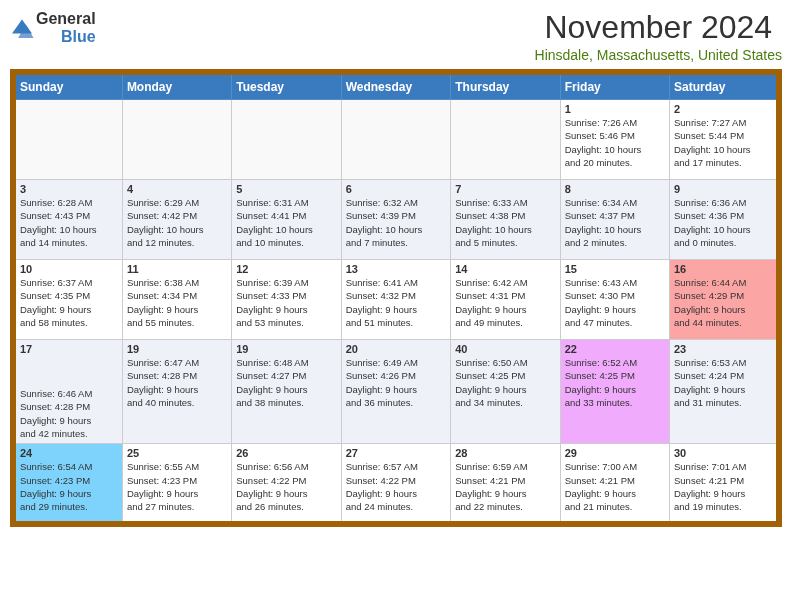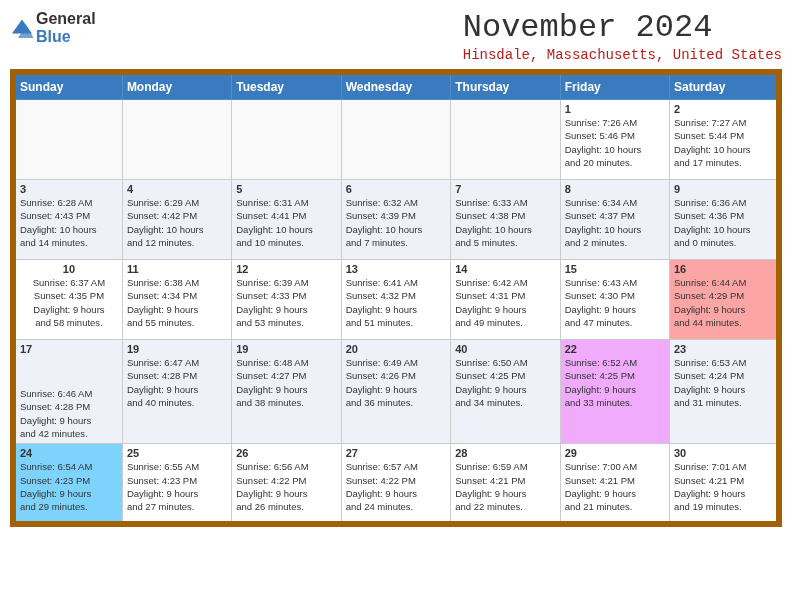--- a/index.html
+++ b/index.html
@@ -16,32 +16,31 @@
       justify-content: space-between;
       margin-bottom: 6px;
     }
     .logo-icon {
       width: 24px;
       height: 20px;
       display: inline-block;
       vertical-align: middle;
     }
     .title-block {
-      text-align: left;
-      font-family: Liberation Mono, monospace;
+      text-align: center;
     }
     .month-title {
       font-size: 32px;
       font-weight: normal;
       color: #333;
       line-height: 1.1;
     }
     .location {
       font-size: 14px;
-      color: #b91c1c;
+      color: #4d7c0f;
       margin-top: 2px;
     }
     .calendar {
       width: 100%;
       border-collapse: collapse;
       border: 6px solid #a16207;
     }
     .calendar th {
       background-color: #3a7abf;
       color: #fff;
@@ -84,20 +83,21 @@
     .logo-wrapper {
       display: flex;
       flex-direction: row;
       align-items: center;
       gap: 2px;
     }
     .logo-text-col {
       display: flex;
       flex-direction: column;
       line-height: 1.1;
+      align-items: flex-end;
     }
   </style>
 </head>
 <body>
 
 <div class="header">
   <div class="logo-wrapper">
     <svg class="logo-icon" viewBox="0 0 30 26" width="30" height="26">
       <polygon points="15,2 28,20 2,20" fill="#3a7abf"></polygon>
       <polygon points="20,8 30,26 10,26" fill="#3a7abf" opacity="0.7"></polygon>
@@ -192,21 +192,21 @@
         </td>
         <td style="background: rgb(238, 242, 248);">
           <span class="day-num">9</span>
           <div class="day-info" style="white-space: pre-line;">Sunrise: 6:36 AM
 Sunset: 4:36 PM
 Daylight: 10 hours
 and 0 minutes.</div>
         </td>
       </tr>
       <tr>
-        <td style="background: rgb(255, 255, 255); text-align: center;">
+        <td style="background: rgb(255, 255, 255);">
           <span class="day-num">10</span>
           <div class="day-info" style="white-space: pre-line;">Sunrise: 6:37 AM
 Sunset: 4:35 PM
 Daylight: 9 hours
 and 58 minutes.</div>
         </td>
         <td style="background: rgb(255, 255, 255);">
           <span class="day-num">11</span>
           <div class="day-info" style="white-space: pre-line;">Sunrise: 6:38 AM
 Sunset: 4:34 PM

